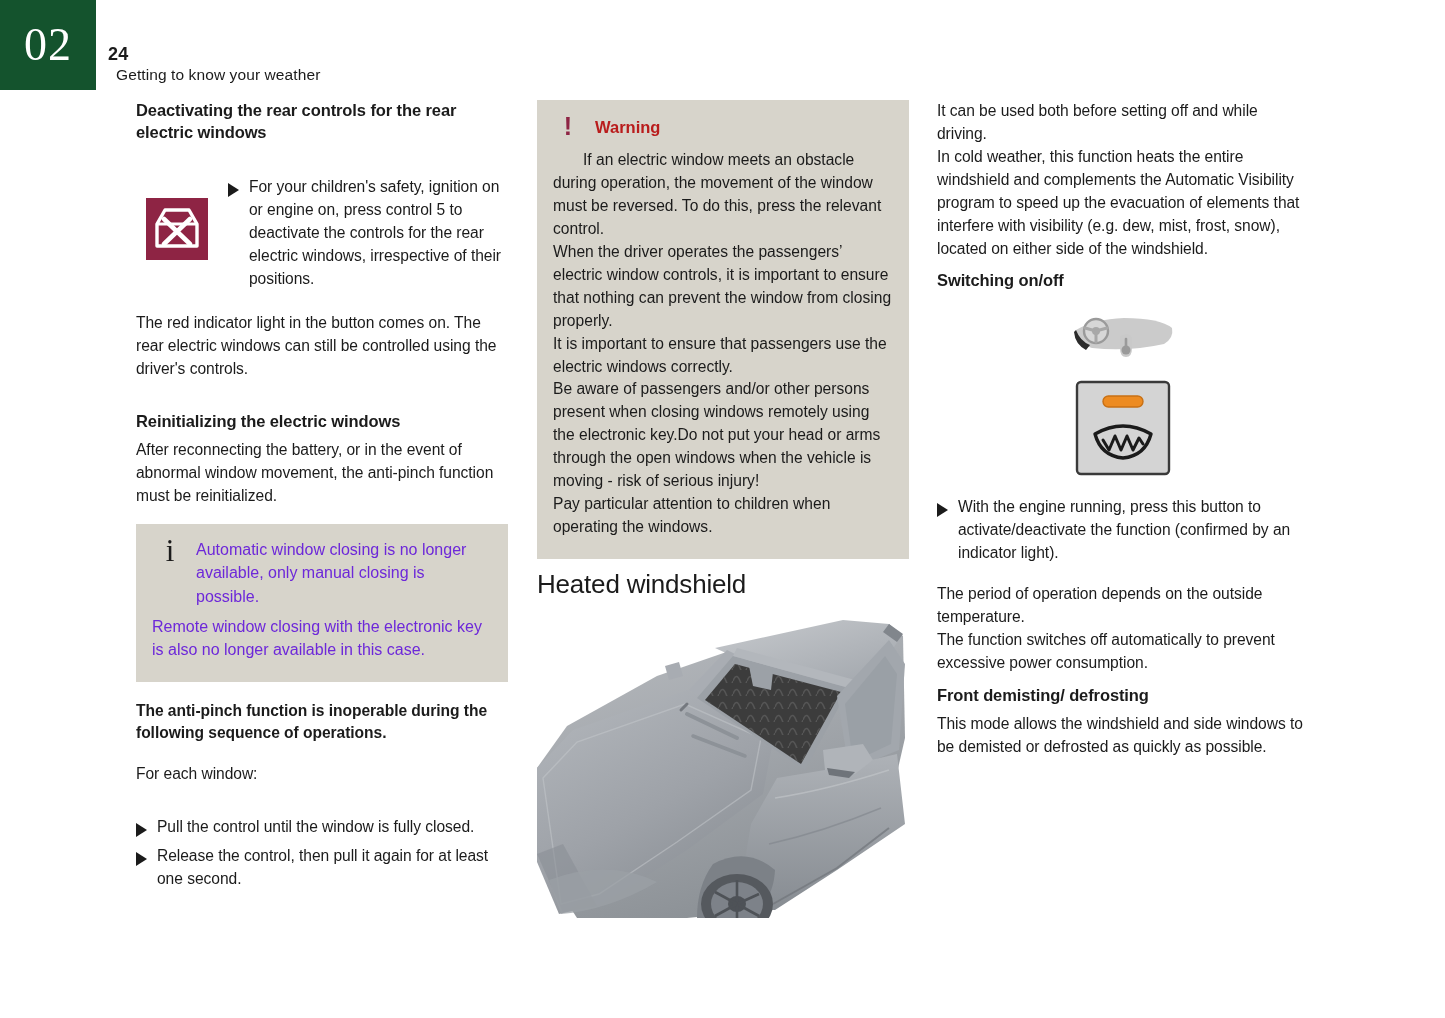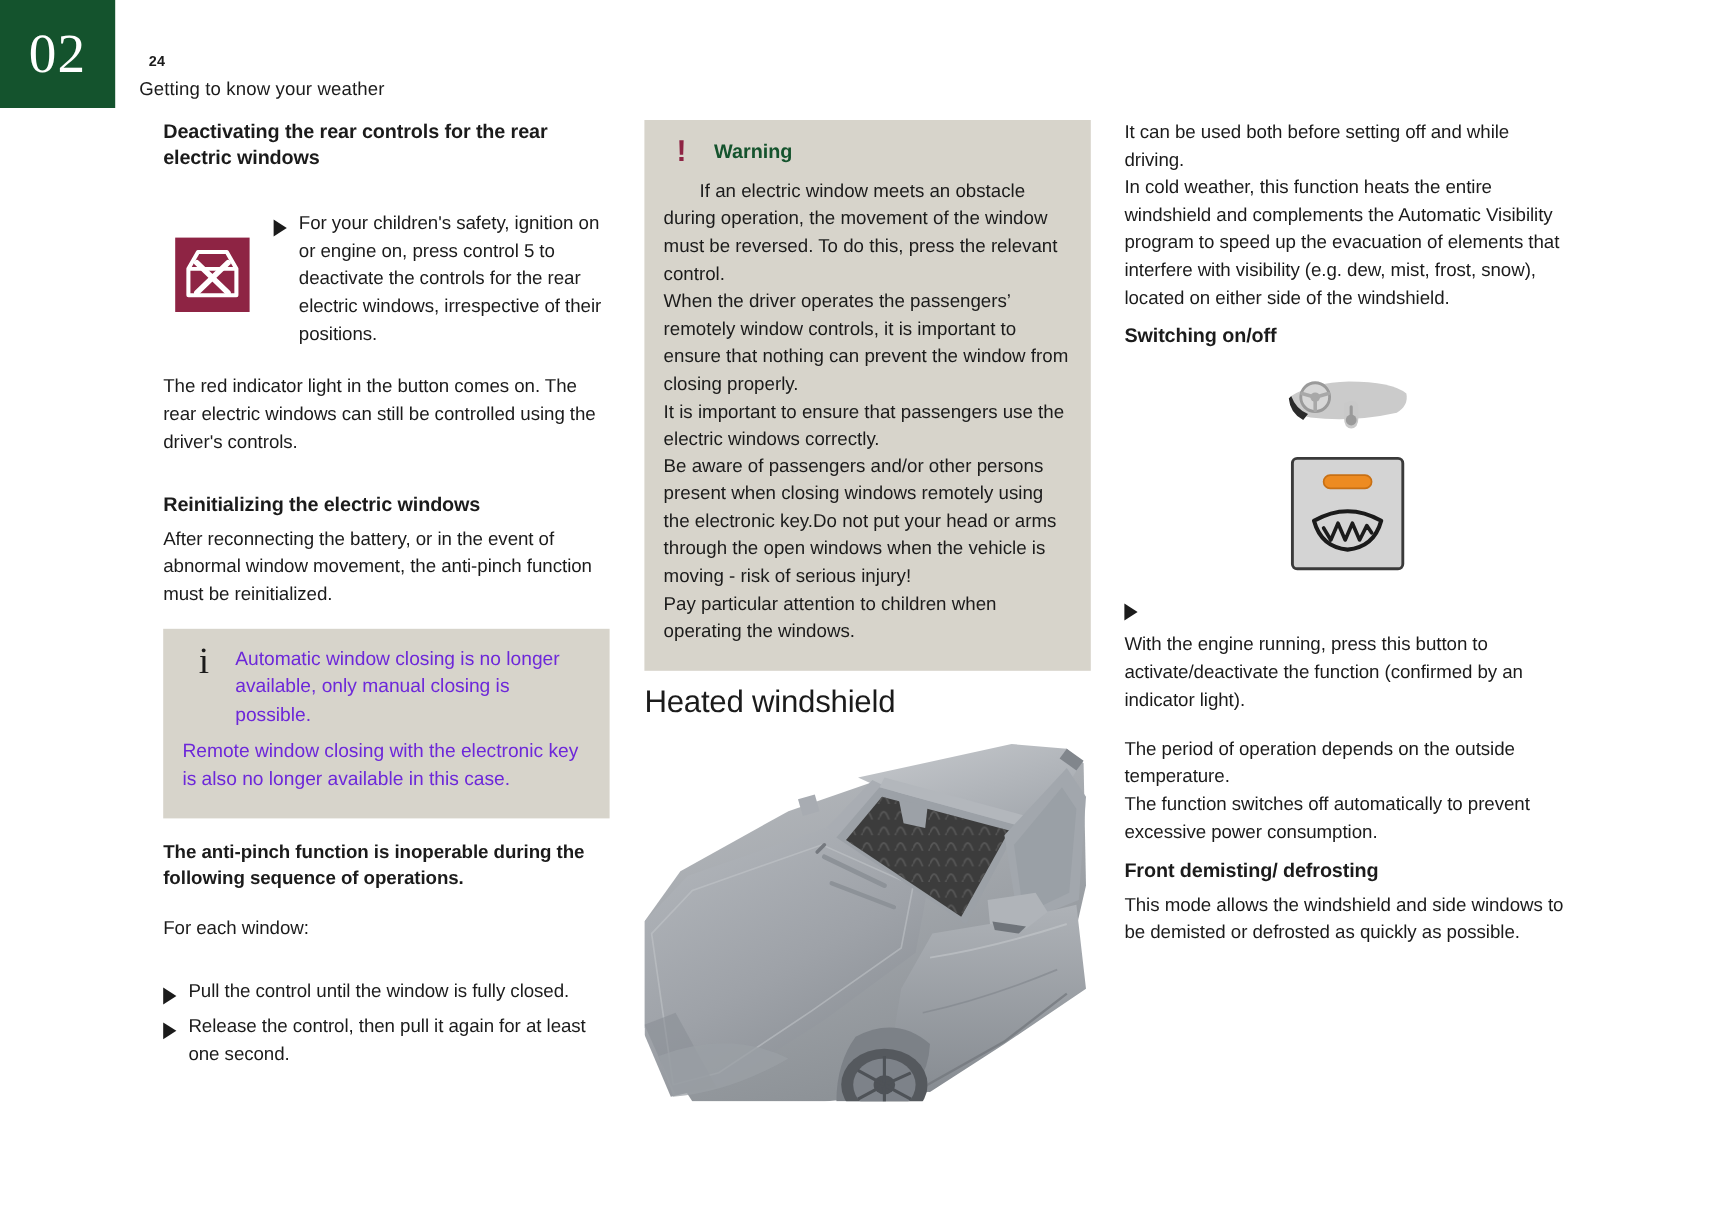--- a/index.html
+++ b/index.html
@@ -29,22 +29,22 @@
   }
   .chapter-badge span {
     font-family: "Liberation Serif", serif;
     color: #ffffff;
     font-size: 46px;
     line-height: 1;
     letter-spacing: 1px;
   }
   .page-num {
     position: absolute;
-    left: 124px; top: 44px;
-    font-size: 12px;
+    left: 108px; top: 44px;
+    font-size: 18px;
     font-weight: bold;
     color: #1b1b1b;
     letter-spacing: .2px;
   }
   .section-name {
     position: absolute;
     left: 116px; top: 66px;
     font-size: 15.5px;
     color: #1b1b1b;
     letter-spacing: .1px;
@@ -70,21 +70,21 @@
     font-size: 15.6px;
     color: #1b1b1b;
     line-height: 1.47;
     letter-spacing: -0.05px;
   }
   p.body.bold { font-weight: bold; }
 
   .mt6 { margin-top: 6px; }
   .mt10 { margin-top: 10px; }
   .mt14 { margin-top: 30px; }
-  .mt18 { margin-top: 18px; flex-direction: column; }
+  .mt18 { margin-top: 18px; }
   .mt22 { margin-top: 22px; }
 
   
   .bullet-row {
     display: flex;
     gap: 10px;
     align-items: flex-start;
   }
   .tri {
     flex: 0 0 auto;
@@ -152,21 +152,21 @@
     text-align: center;
     color: #8E2444;
     font-size: 25px;
     font-weight: bold;
     line-height: .85;
     margin-left: 8px;
   }
   .warn-title {
     font-size: 16.5px;
     font-weight: bold;
-    color: #14532d;
+    color: #b91c1c;
     padding-top: 2px;
   }
   .warnbox p {
     font-size: 15.6px;
     line-height: 1.47;
     color: #1b1b1b;
   }
   .warn-first { text-indent: 30px; margin-top: 12px; }
 
   
@@ -247,21 +247,21 @@
   </div>
 
   <div class="col col2">
 
     <div class="warnbox">
       <div class="warn-head">
         <div class="warn-bang">!</div>
         <div class="warn-title">Warning</div>
       </div>
       <p class="warn-first">If an electric window meets an obstacle during operation, the movement of the window must be reversed. To do this, press the relevant control.</p>
-      <p>When the driver operates the passengers’ remotely window controls, it is important to ensure that nothing can prevent the window from closing properly.</p>
+      <p>When the driver operates the passengers’ electric window controls, it is important to ensure that nothing can prevent the window from closing properly.</p>
       <p>It is important to ensure that passengers use the electric windows correctly.</p>
       <p>Be aware of passengers and/or other persons present when closing windows remotely using the electronic key.Do not put your head or arms through the open windows when the vehicle is moving - risk of serious injury!</p>
       <p>Pay particular attention to children when operating the windows.</p>
     </div>
 
     <h2 class="section-heading">Heated windshield</h2>
 
     <div class="car-figure">
       <svg width="372" height="300" viewBox="0 0 372 300" aria-hidden="true">
         <defs>

